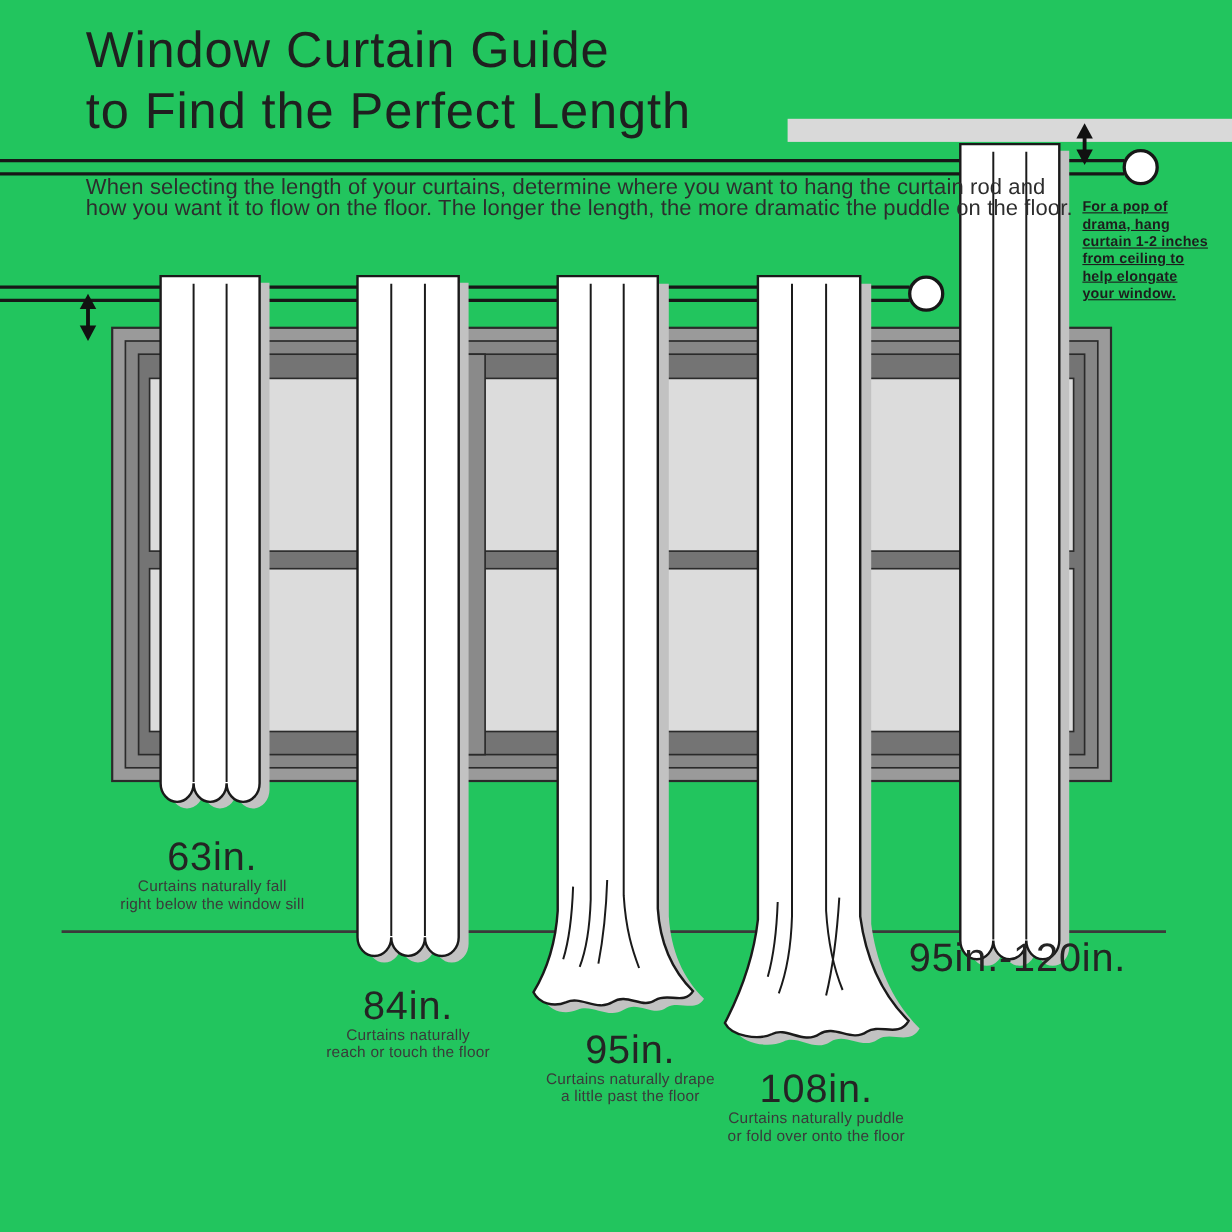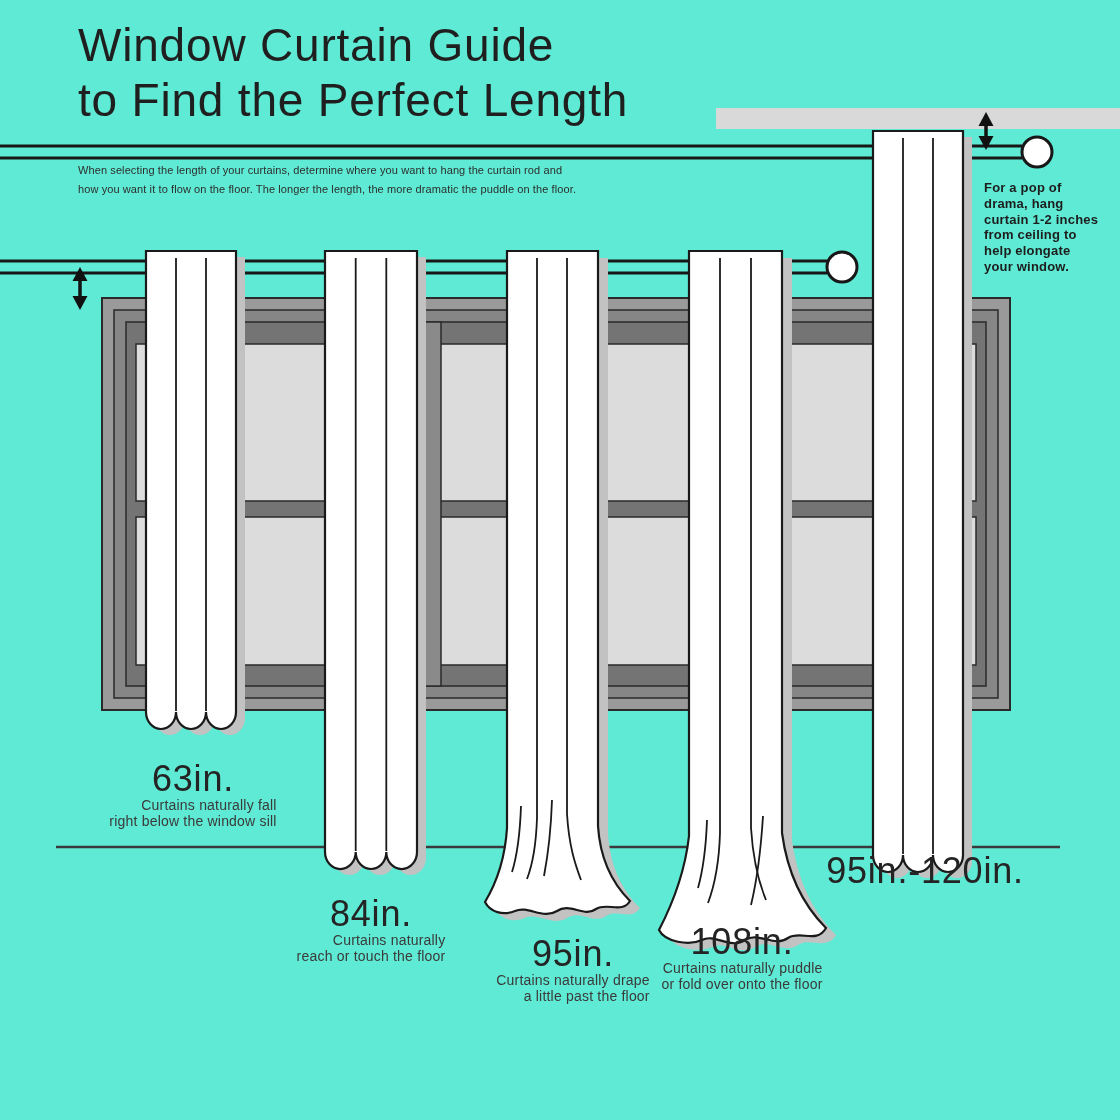--- a/index.html
+++ b/index.html
@@ -1,31 +1,31 @@
 <!DOCTYPE html>
 <html><head>
 <meta charset="utf-8">
 <style>
   html,body{margin:0;padding:0;background:#ffffff;}
   .canvas{
-    position:relative;width:1120px;height:1120px;overflow:hidden;background:#5eead4;
+    position:relative;width:1120px;height:1120px;overflow:hidden;background:#22c55e;
     font-family:"Liberation Sans","DejaVu Sans",sans-serif;
   }
   .canvas svg{position:absolute;left:0;top:0;}
   .txt{position:absolute;white-space:pre-line;}
   .title{
     left:78px;top:18px;font-size:46px;line-height:55px;letter-spacing:.8px;
     color:#1f1f1f;font-weight:400;
   }
-  .intro{left:78px;top:161px;font-size:11px;line-height:19px;color:#2d2d2d;letter-spacing:.1px;}
+  .intro{left:78px;top:161px;font-size:20px;line-height:19px;color:#2d2d2d;letter-spacing:.1px;}
   .rod-note{left:78px;top:209px;font-size:14.5px;line-height:19px;color:#1d1d1d;font-weight:700;}
-  .pop-note{left:984px;top:180px;font-size:13px;line-height:15.8px;color:#1d1d1d;font-weight:700;letter-spacing:.2px;}
+  .pop-note{left:984px;top:180px;font-size:13px;line-height:15.8px;color:#1d1d1d;font-weight:700;letter-spacing:.2px;text-decoration:underline;}
   .label-block{position:absolute;text-align:center;transform:translateX(-50%);}
   .label-big{font-size:36px;line-height:31px;color:#242424;letter-spacing:.8px;white-space:pre-line;}
-  .label-desc{margin-top:3px;font-size:14px;line-height:16.3px;color:#3a3a3a;letter-spacing:.2px;white-space:pre-line;text-align:right;}
+  .label-desc{margin-top:3px;font-size:14px;line-height:16.3px;color:#3a3a3a;letter-spacing:.2px;white-space:pre-line;}
   .coverage{left:55px;top:978px;font-size:21.5px;line-height:26.8px;color:#414141;font-weight:700;letter-spacing:.2px;}
 </style>
 </head>
 <body>
 
 <div class="canvas">
 
   <svg viewBox="0 0 1120 1120" width="1120" height="1120">
 
     <rect x="716" y="108" width="404" height="21" stroke="none" fill="#d9d9d9"></rect>
@@ -133,21 +133,21 @@
   <div class="label-block" style="left:371px;top:898px;">
     <div class="label-big">84in.</div>
     <div class="label-desc">Curtains naturally
 reach or touch the floor</div>
   </div>
   <div class="label-block" style="left:553px;top:938px;margin-left:20px;">
     <div class="label-big">95in.</div>
     <div class="label-desc">Curtains naturally drape
 a little past the floor</div>
   </div>
-  <div class="label-block" style="left:742px;top:926px;">
+  <div class="label-block" style="left:742px;top:974px;">
     <div class="label-big">108in.</div>
     <div class="label-desc">Curtains naturally puddle
 or fold over onto the floor</div>
   </div>
   <div class="label-block" style="left:925px;top:855px;">
     <div class="label-big">95in.-120in.</div>
   </div>
 
 </div>
 

